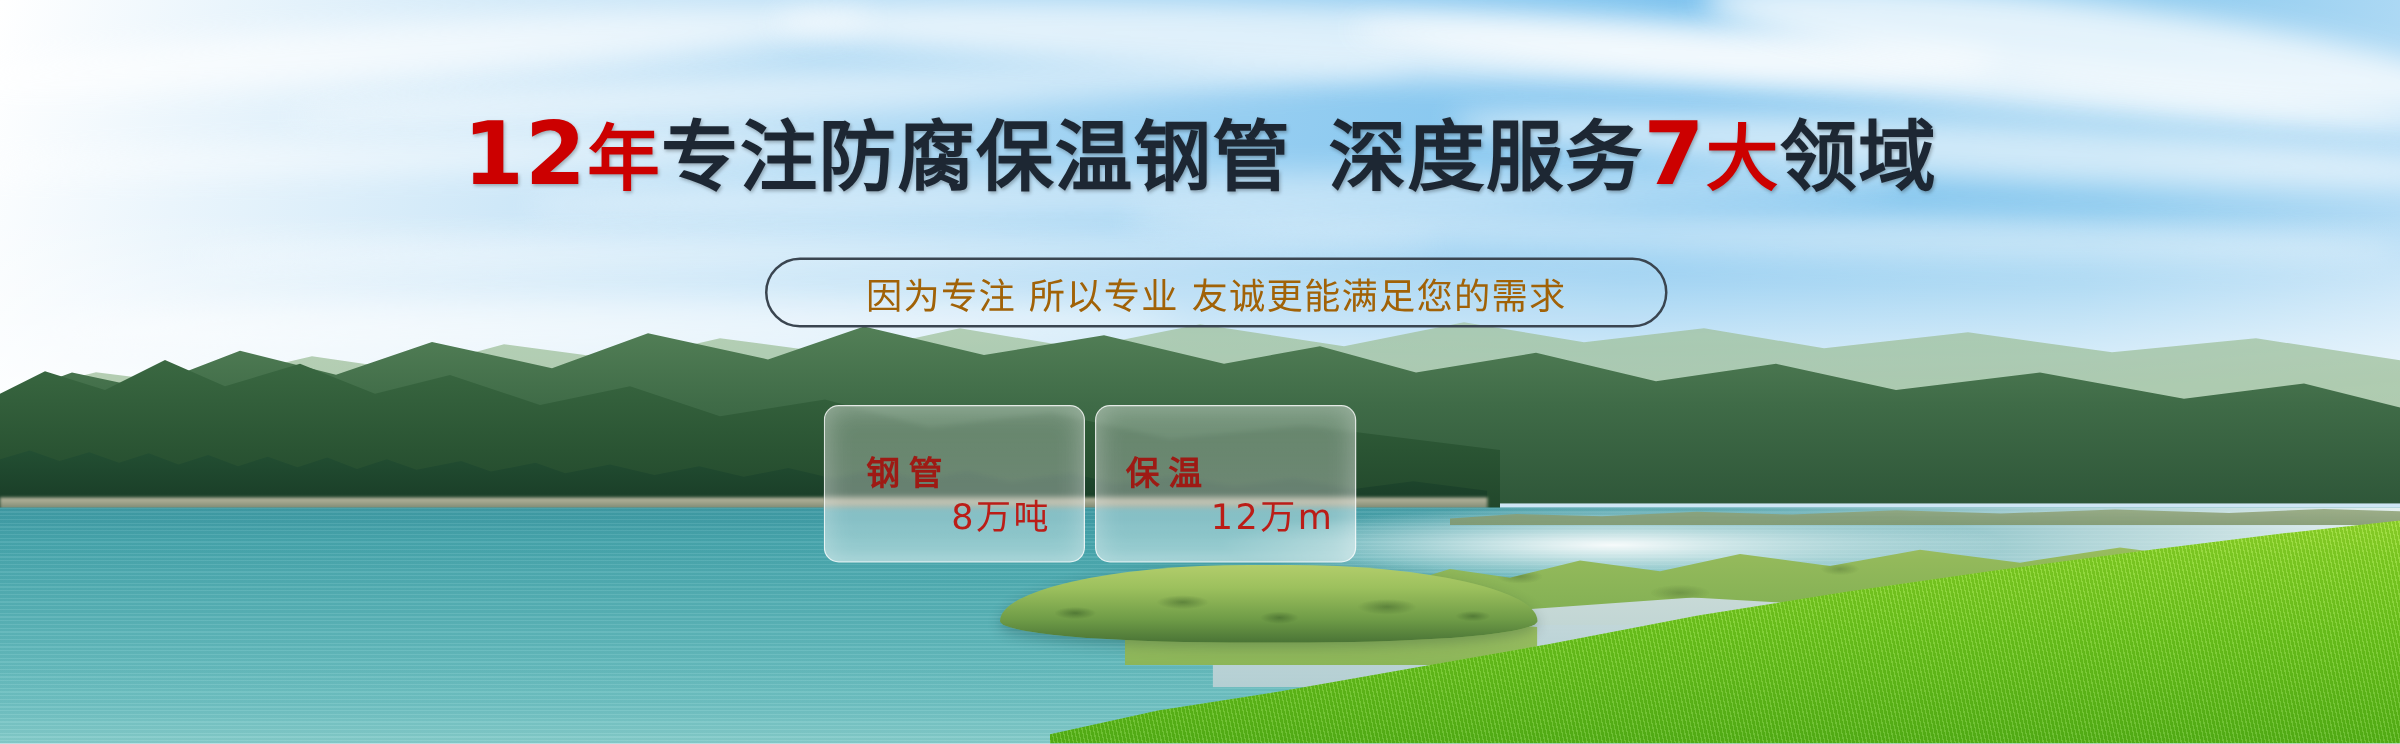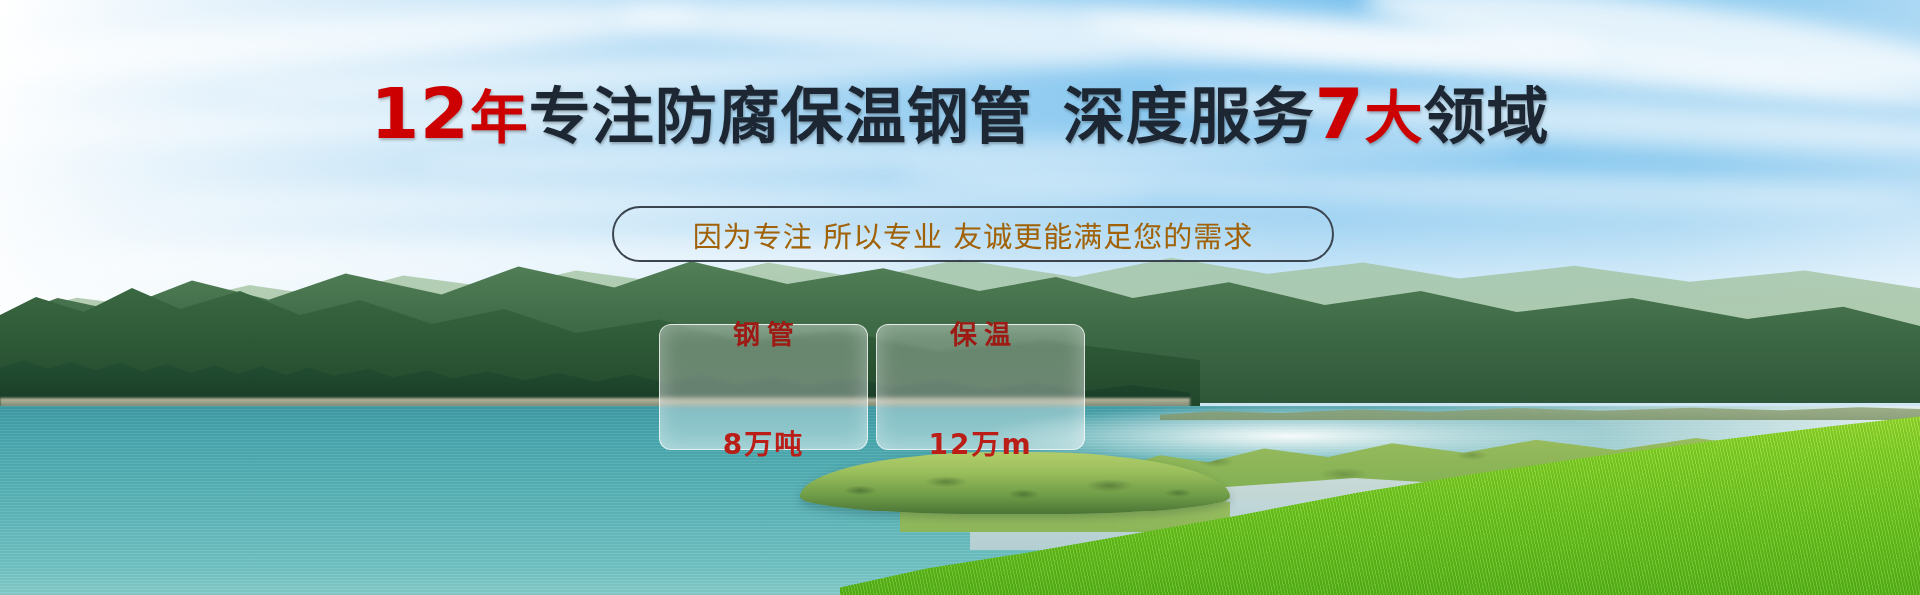--- a/index.html
+++ b/index.html
@@ -165,21 +165,21 @@
     background:linear-gradient(to bottom, rgba(190,240,120,.9) 0%, rgba(190,240,120,0) 5%);
   }
 
   
   .headline{
     position:absolute;left:0;top:78px;width:1920px;
     text-align:center;
     font-family:"DejaVu Sans","Liberation Sans",sans-serif;
     font-weight:bold;
     font-size:62px;
-    line-height:72px;
+    line-height:90px;
     letter-spacing:1px;
     white-space:nowrap;
     text-shadow:1px 2px 3px rgba(0,0,0,.28);
   }
   .hl-red{color:#cc0000;font-size:70px;}
   .hl-dark{color:#1d2733;}
   .hl-gap{display:inline-block;width:30px;}
 
   
   .pill{
@@ -200,32 +200,32 @@
   .cards{
     position:absolute;left:659px;top:324px;
     display:flex;gap:8px;
   }
   .card{
     width:207px;height:124px;
     border-radius:12px;
     border:1px solid rgba(255,255,255,.78);
     background:linear-gradient(to bottom, rgba(255,255,255,.26) 0%, rgba(255,255,255,.40) 100%);
     backdrop-filter:blur(2px);
-    display:flex;flex-direction:column;align-items:center;justify-content:center;
+    display:flex;flex-direction:row;align-items:center;justify-content:center;
     box-shadow:inset 0 0 22px rgba(255,255,255,.35);
   }
   .card-title{
     font-family:"DejaVu Sans","Liberation Sans",sans-serif;
     font-size:27px;font-weight:bold;color:#9e1a14;
     letter-spacing:7px;text-indent:7px;
     margin-bottom:22px;
   }
   .card-value{
     font-family:"DejaVu Sans","Liberation Sans",sans-serif;
-    font-size:28px;font-weight:bold;color:#bb1d17;
+    font-size:28px;font-weight:normal;color:#bb1d17;
     letter-spacing:2px;
     margin-top:48px;
   }
   .card-value sup{font-size:17px;vertical-align:super;letter-spacing:0;}
 </style>
 </head>
 <body>
 
 <div class="banner">
 

